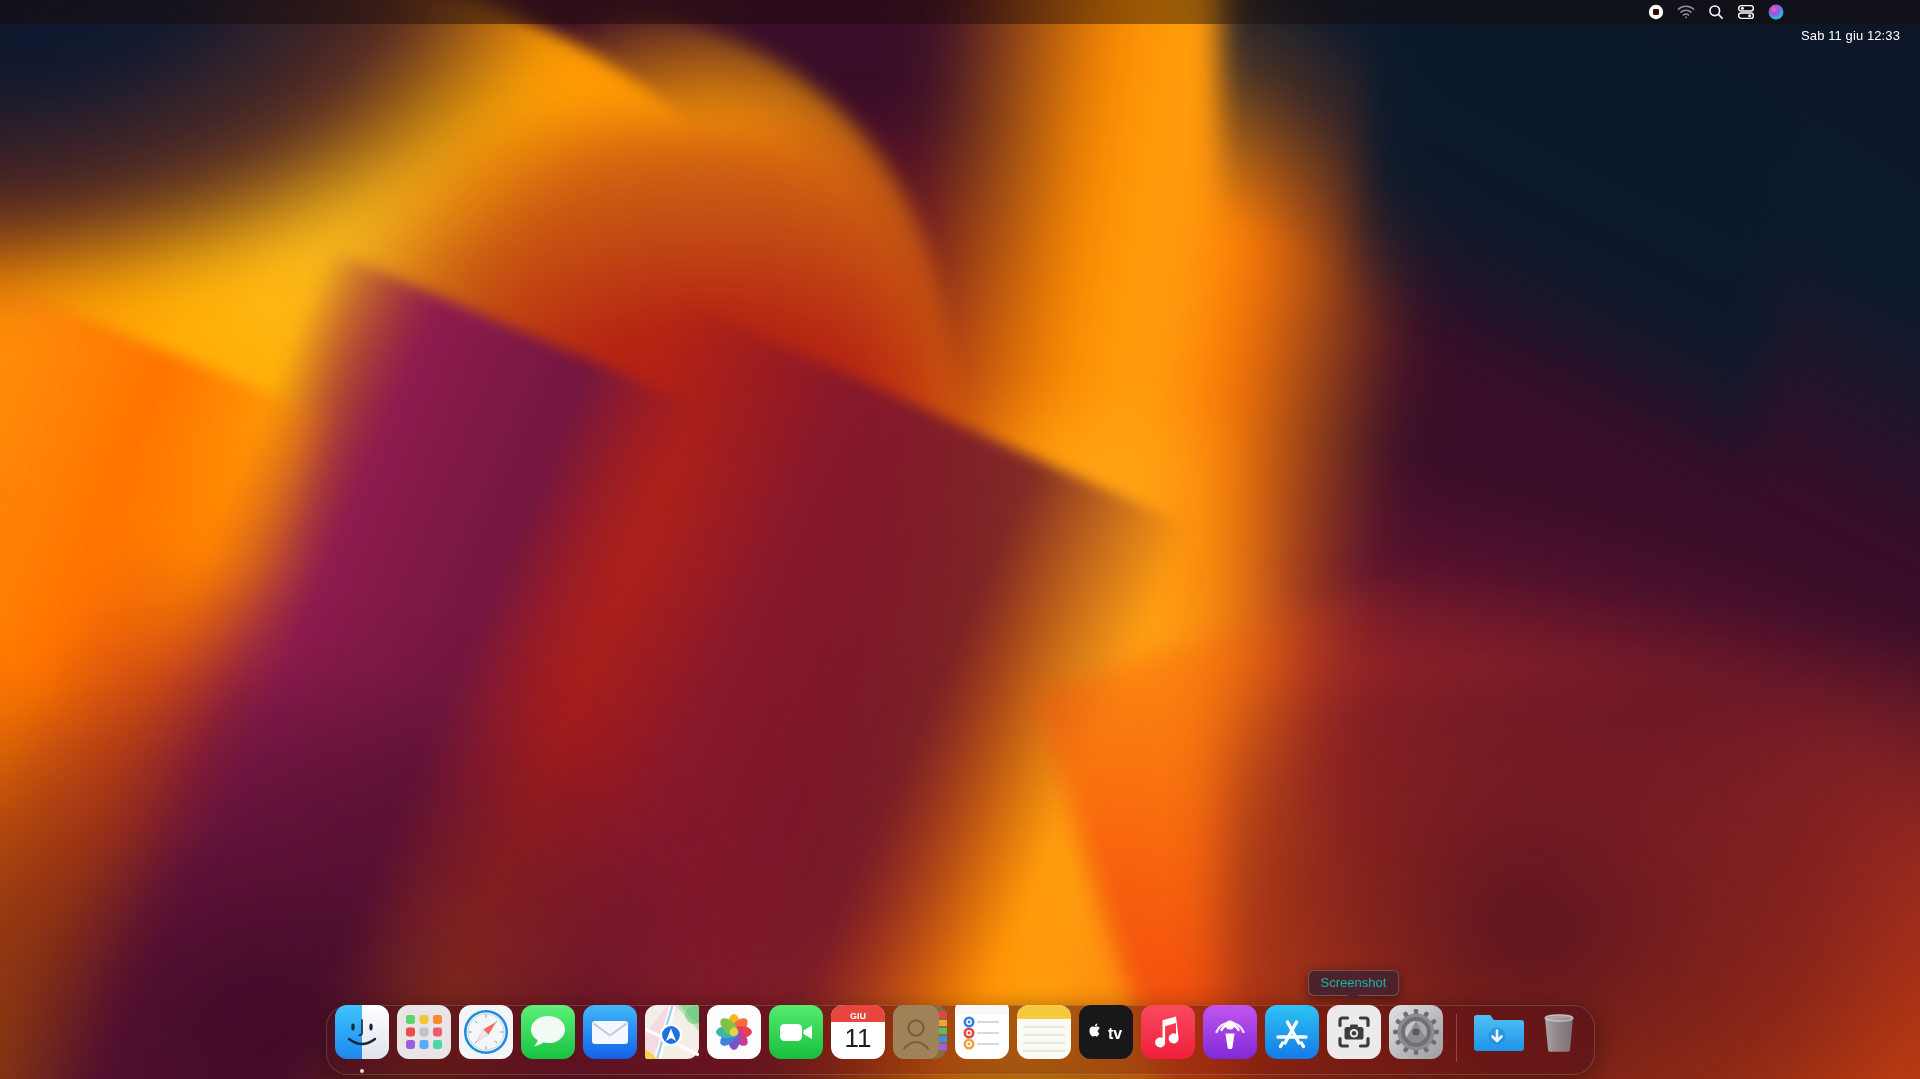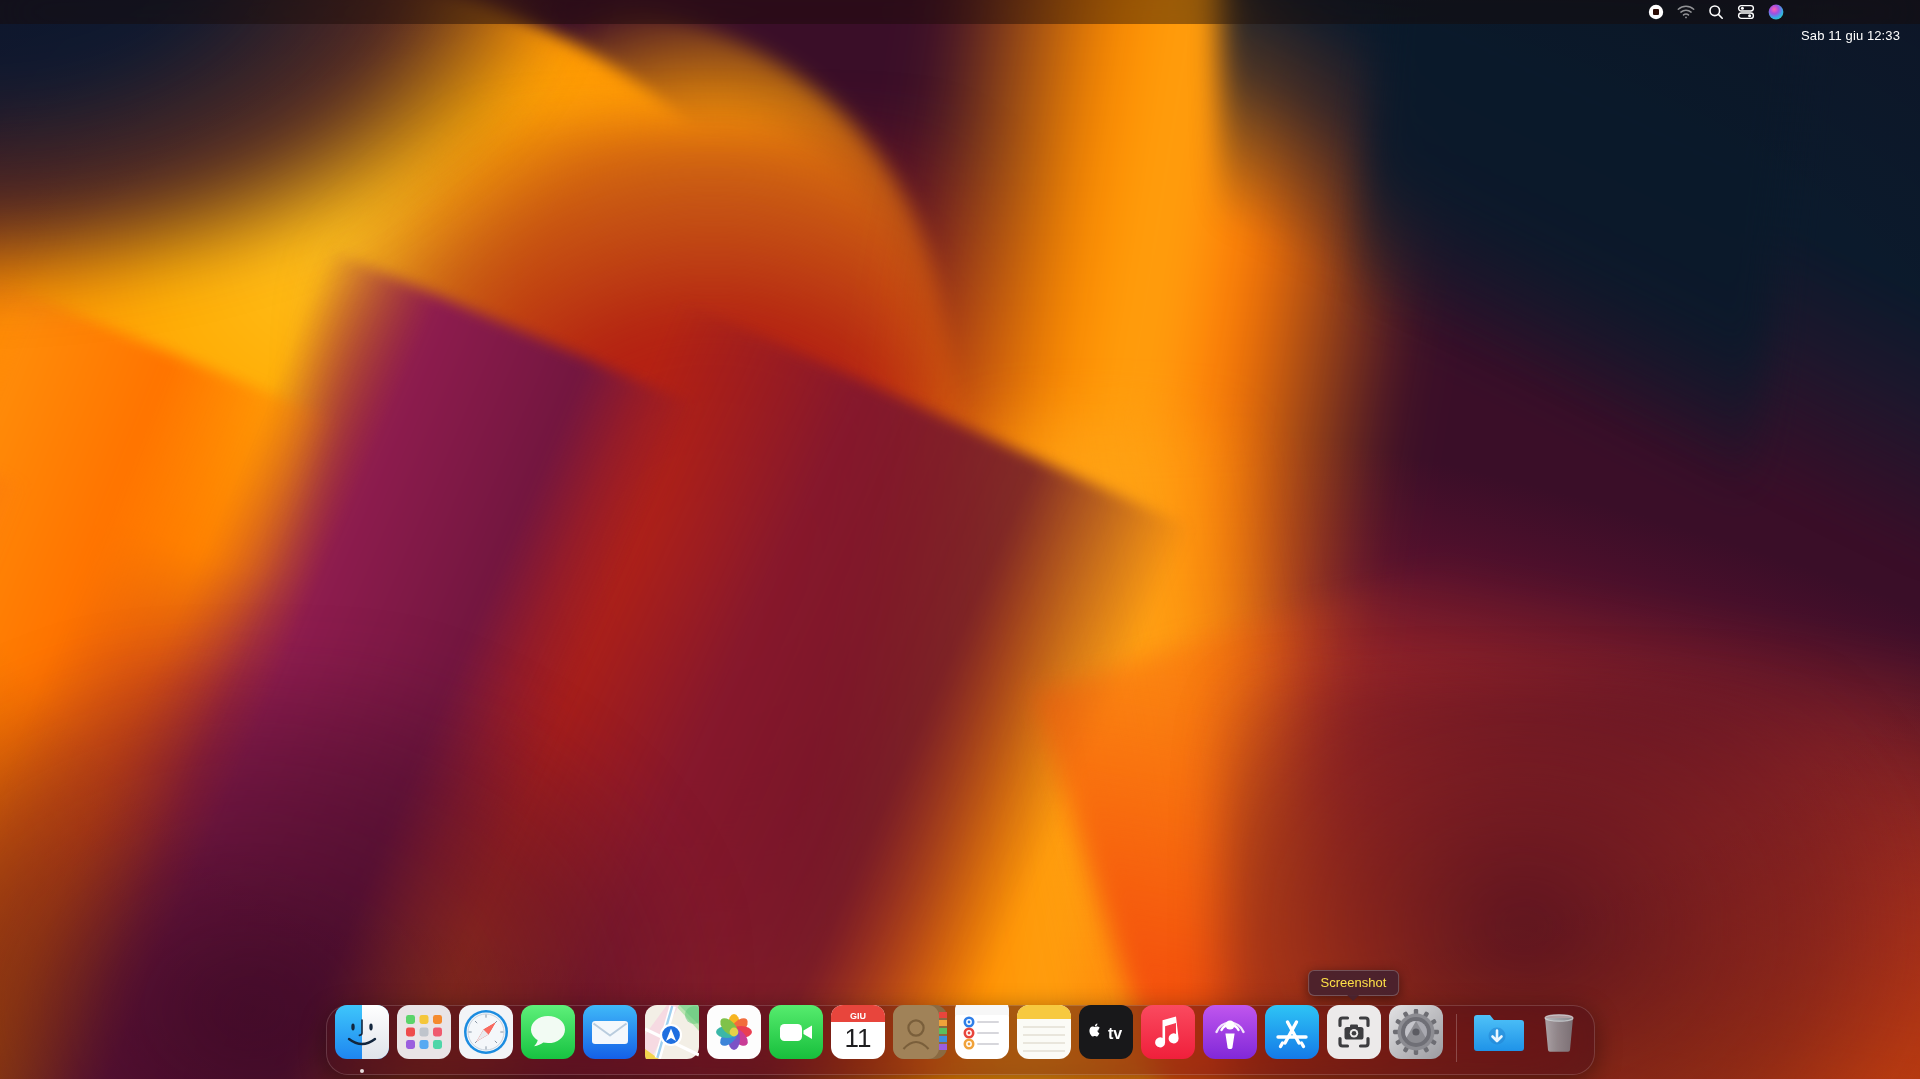--- a/index.html
+++ b/index.html
@@ -184,21 +184,21 @@
     align-self:center;
   }
 
   
   .tooltip{
     position:absolute;
     left:50%; transform:translateX(-50%);
     bottom:70px;
     background:rgba(72,34,46,.92);
     border:1px solid rgba(255,255,255,.22);
-    color:#fde047; font-size:13px;
+    color:#14b8a6; font-size:13px;
     padding:4px 12px 5px 12px;
     border-radius:6px;
     white-space:nowrap;
     box-shadow:0 3px 12px rgba(0,0,0,.45);
     backdrop-filter:blur(16px);
     margin-top:8px;
   }
   .tooltip::after{
     content:""; position:absolute; left:50%; transform:translateX(-50%);
     bottom:-6px; width:0; height:0;

